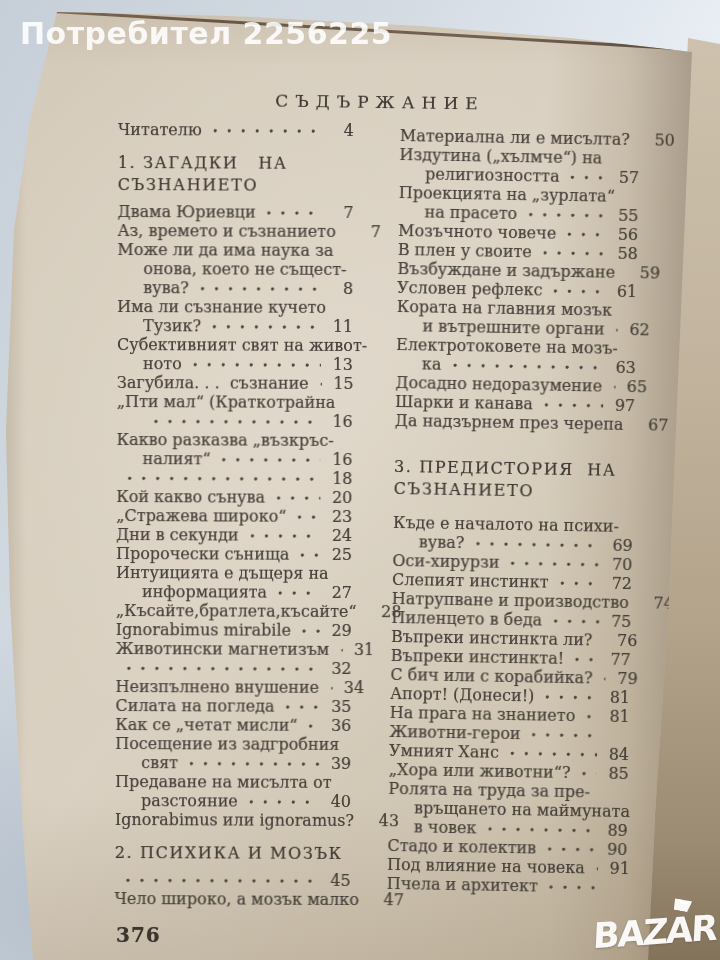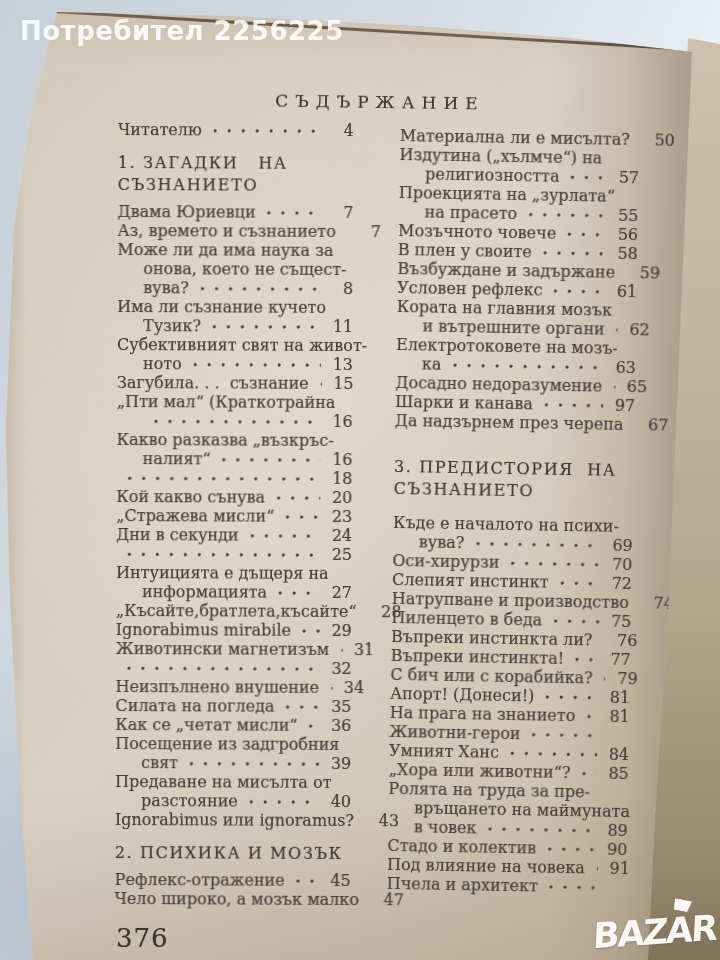--- a/index.html
+++ b/index.html
@@ -70,29 +70,29 @@
   .row.gap-sm{height:6px;}
   .row.gap-lg{height:26px;}
   .leader{
     flex:1;align-self:stretch;margin:0 6px 0 9px;min-width:4px;
     background-image:radial-gradient(circle at 2.2px 2.2px, #4a443e 1.25px, rgba(0,0,0,0) 1.9px);
     background-size:14px 5px;background-repeat:repeat-x;background-position:2px calc(100% - 6px);
   }
   .leader.blank{background:none;}
   .n{min-width:26px;text-align:right;}
   .folio{
-    position:absolute;left:116px;top:923px;font-size:26px;font-weight:normal;
+    position:absolute;left:116px;top:923px;font-size:20px;font-weight:bold;
     color:#3c362f;letter-spacing:1px;filter:blur(.25px);
     text-shadow:0 0 .7px rgba(60,50,40,.6);
   }
   
   .wm-user{
     position:absolute;left:20px;top:16px;z-index:5;
     font-family:"DejaVu Sans","Liberation Sans",sans-serif;font-weight:bold;
-    font-size:26px;color:rgba(255,255,255,.88);letter-spacing:.5px;white-space:nowrap;
+    font-size:30px;color:rgba(255,255,255,.88);letter-spacing:.5px;white-space:nowrap;
   }
   .bazar{
     position:absolute;right:4px;bottom:8px;z-index:5;
     transform:rotate(-4deg) skewX(-7deg);
   }
   .bazar .txt{
     font-family:"DejaVu Sans","Liberation Sans",sans-serif;font-weight:bold;
     font-size:35px;letter-spacing:-2px;color:rgba(255,255,255,.95);
     text-shadow:0 1px 2px rgba(90,75,60,.35);
   }
@@ -219,30 +219,31 @@
       <div class="row entry">
         <span class="leader"></span>
         <span class="n">18</span>
       </div>
       <div class="row entry">
         <span class="t">Кой какво сънува</span>
         <span class="leader"></span>
         <span class="n">20</span>
       </div>
       <div class="row entry">
-        <span class="t">„Стражева мисли“</span>
+        <span class="t">„Стражева широко“</span>
         <span class="leader"></span>
         <span class="n">23</span>
       </div>
       <div class="row entry">
         <span class="t">Дни в секунди</span>
         <span class="leader"></span>
         <span class="n">24</span>
       </div>
       <div class="row entry">
+        <span class="t">Пророчески сънища</span>
         <span class="leader"></span>
         <span class="n">25</span>
       </div>
       <div class="row entry">
         <span class="t">Интуицията е дъщеря на</span>
 
       </div>
       <div class="row cont">
         <span class="t">информацията</span>
         <span class="leader"></span>
@@ -311,21 +312,20 @@
       </div>
       <div class="row heading">
         <span class="t">2. ПСИХИКА И МОЗЪК</span>
 
       </div>
       <div class="row gap-sm">
         <span class="t"></span>
 
       </div>
       <div class="row entry">
-        <span class="t">Рефлекс-отражение</span>
         <span class="leader"></span>
         <span class="n">45</span>
       </div>
       <div class="row entry">
         <span class="t">Чело широко, а мозък малко</span>
         <span class="leader blank"></span>
         <span class="n">47</span>
       </div>
     </div>
 

